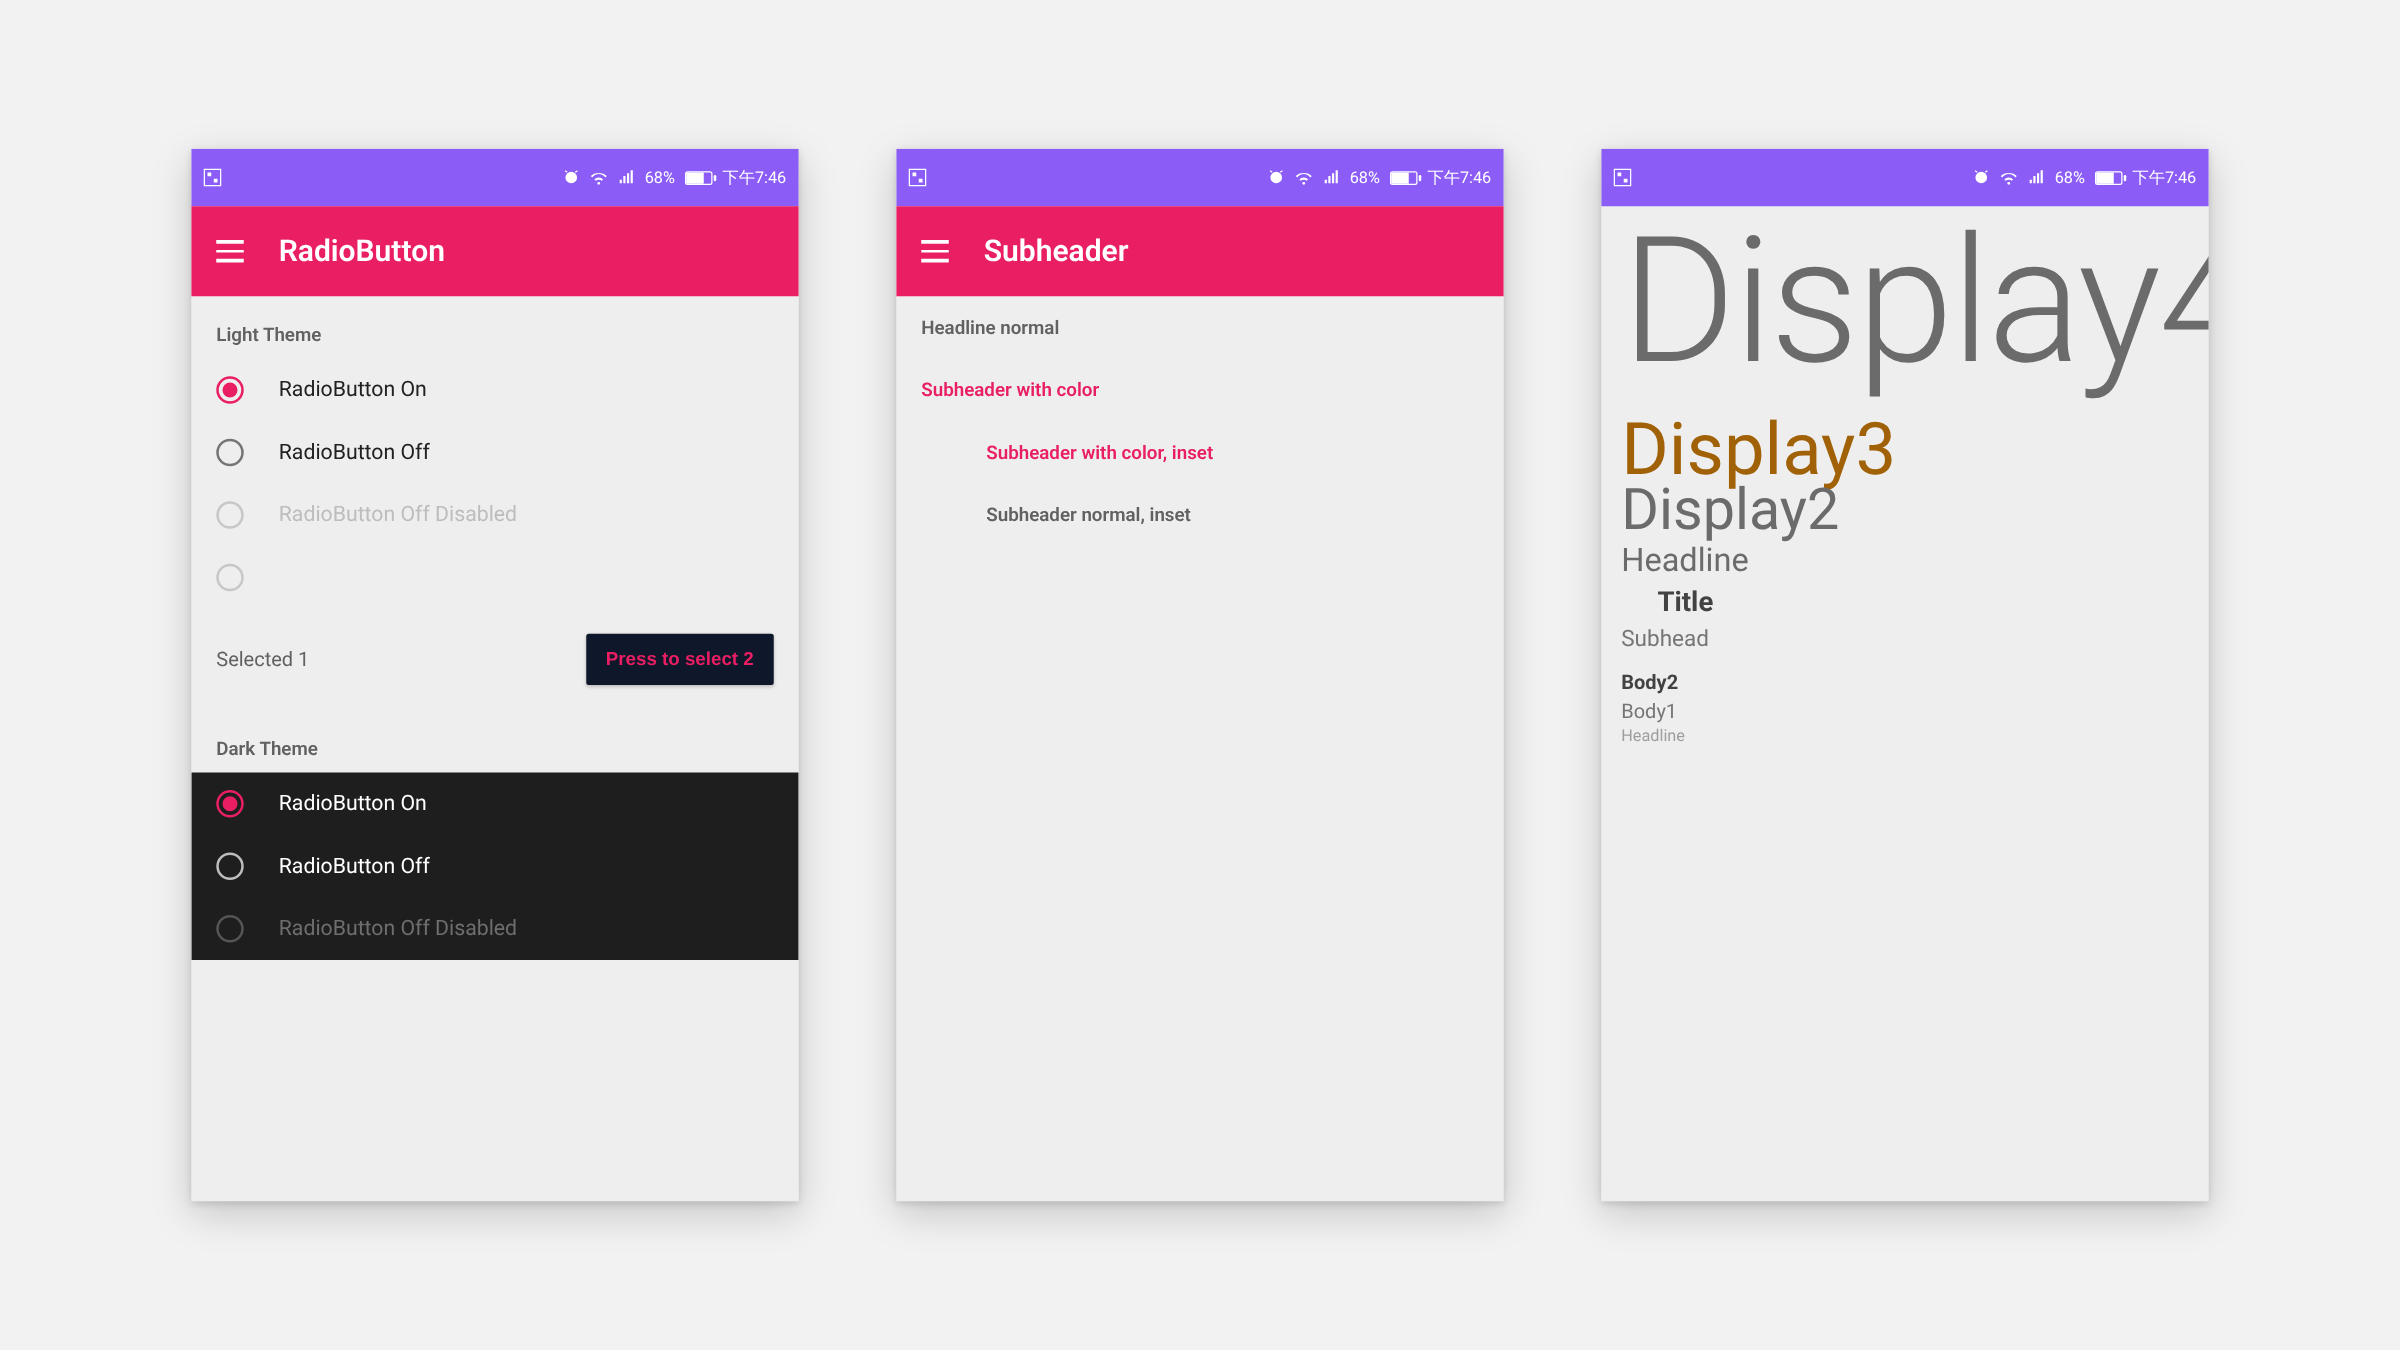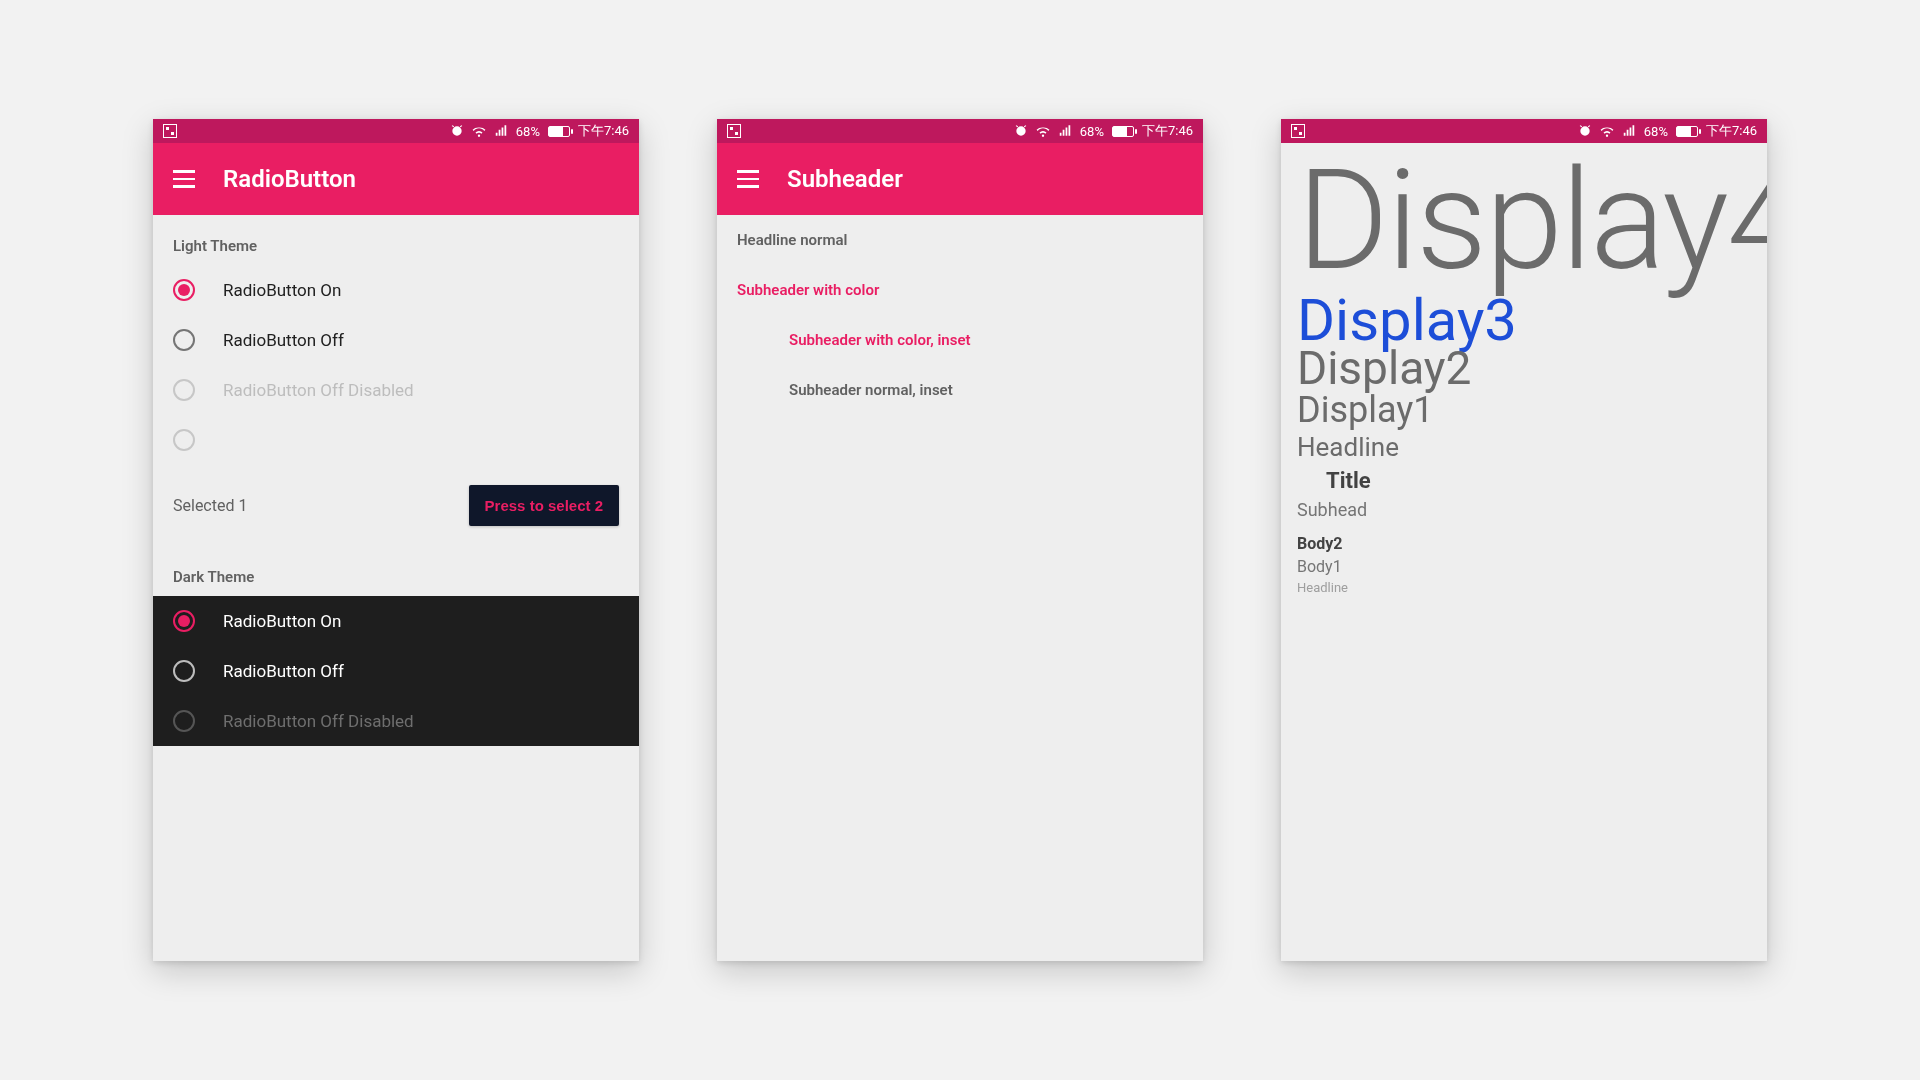--- a/index.html
+++ b/index.html
@@ -12,21 +12,21 @@
   }
   .phone {
     width: 486px; height: 842px;
     background: #eeeeee;
     box-shadow: 0 10px 30px rgba(0,0,0,.18), 0 2px 6px rgba(0,0,0,.12);
     overflow: hidden;
     display: flex; flex-direction: column;
   }
   
   .statusbar {
-    height: 24px; background: #be185d; color: #fff;
+    height: 46px; background: #8b5cf6; color: #fff;
     display: flex; align-items: center; justify-content: space-between;
     padding: 0 10px; font-size: 13px;
   }
   .statusbar .right { display: flex; align-items: center; gap: 8px; }
   .statusbar svg { width: 14px; height: 14px; fill: #fff; display: block; }
   .statusbar .battery { width: 22px; height: 11px; border: 1.3px solid #fff; border-radius: 2px; position: relative; }
   .statusbar .battery::after { content:""; position:absolute; right:-4px; top:2px; width:2px; height:5px; background:#fff; border-radius:1px; }
   .statusbar .battery i { display:block; height:100%; width:68%; background:#fff; }
   .statusbar .sq { width:14px; height:14px; border:1.3px solid #fff; position:relative; }
   .statusbar .sq::before, .statusbar .sq::after { content:""; position:absolute; background:#fff; }
@@ -74,21 +74,21 @@
   .dark .radio-label.disabled { color:#6e6e6e; }
 
   
   .subh { padding:16px 20px; font-size:15px; font-weight:600; color:#616161; }
   .subh.pink { color:#e91e63; }
   .subh.inset { padding-left: 72px; }
 
   
   .typo { padding: 0 16px; color:#616161; }
   .display4 { font-size:140px; font-weight:300; line-height:1.05; letter-spacing:-2px; color:#6b6b6b; margin-top:4px; }
-  .display3 { font-size:58px; font-weight:400; line-height:0.9; color:#1d4ed8; }
+  .display3 { font-size:58px; font-weight:400; line-height:0.9; color:#a16207; margin-top:18px; }
   .display2 { font-size:46px; font-weight:400; line-height:0.9; color:#6b6b6b; margin-top:2px; }
   .display1 { font-size:36px; font-weight:400; line-height:1.0; color:#6b6b6b; margin-top:2px; }
   .headline { font-size:26px; font-weight:400; color:#6b6b6b; margin-top:4px; }
   .titlet  { font-size:22px; font-weight:700; color:#424242; margin-top:6px;margin-left:29px; }
   .subhead { font-size:18px; font-weight:400; color:#757575; margin-top:6px; }
   .body2   { font-size:16px; font-weight:700; color:#424242; margin-top:14px; }
   .body1   { font-size:16px; font-weight:400; color:#757575; margin-top:4px; }
   .caption { font-size:13px; font-weight:400; color:#9e9e9e; margin-top:4px; }
 </style>
 </head>
@@ -217,21 +217,20 @@
       <span class="battery">
           <i></i>
         </span>
       <span>下午7:46</span>
     </div>
   </div>
   <div class="content typo">
     <div class="display4">Display4</div>
     <div class="display3">Display3</div>
     <div class="display2">Display2</div>
-    <div class="display1">Display1</div>
     <div class="headline">Headline</div>
     <div class="titlet">Title</div>
     <div class="subhead">Subhead</div>
     <div class="body2">Body2</div>
     <div class="body1">Body1</div>
     <div class="caption">Headline</div>
   </div>
 </div>
 
 </body></html>

